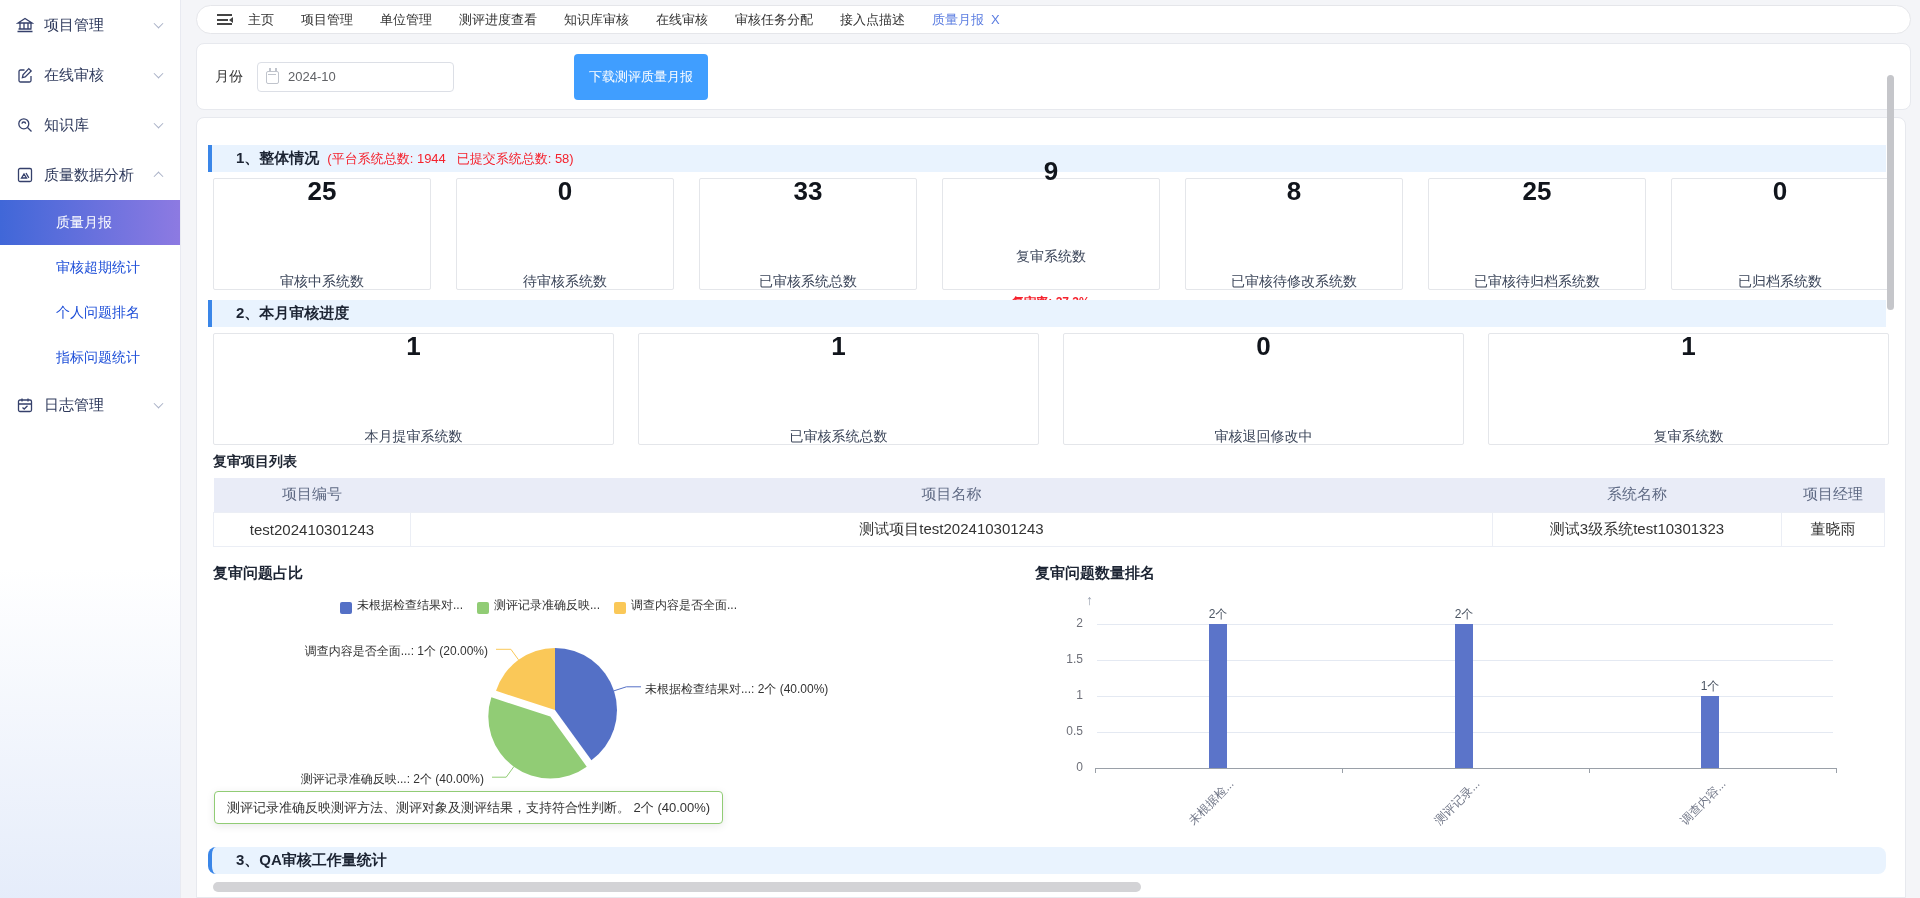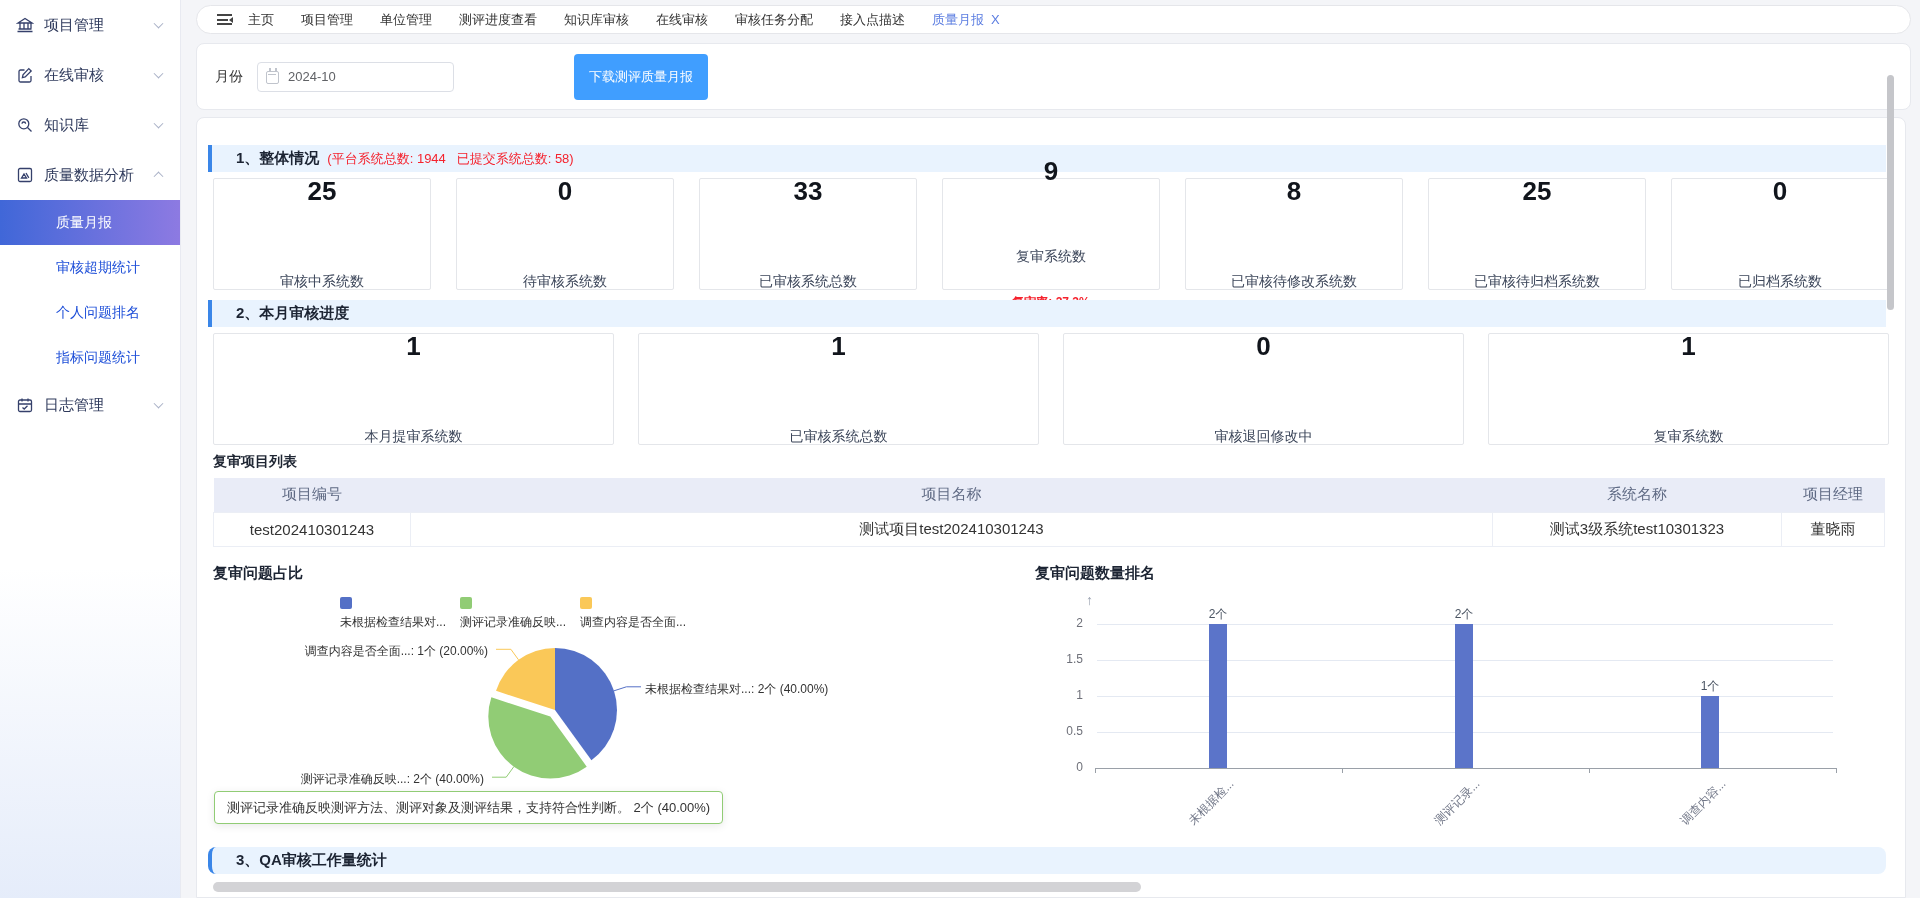--- a/index.html
+++ b/index.html
@@ -51,21 +51,21 @@
   .stat-label { font-size:14px; color:#3b4559; margin-top:11px; }
   .stat-sub { font-size:12px; font-weight:bold; color:#f5222d; margin-top:3px; }
 
   .table-title { position:absolute; left:213px; top:453px; font-size:14px; font-weight:bold; color:#1f2633; z-index:2; }
   .review-table { position:absolute; left:213px; top:478px; width:1671px; border-collapse:collapse; table-layout:fixed; font-size:15px; z-index:2; }
   .review-table th { background:#e9ecf7; color:#5f6a84; font-weight:normal; height:34px; text-align:center; }
   .review-table td { background:#fff; color:#333; height:34px; text-align:center; border:1px solid #ebeef5; }
 
   .chart-title { position:absolute; font-size:15px; font-weight:bold; color:#1c2433; z-index:2; }
   .legend-row { position:absolute; left:340px; top:597px; display:flex; gap:14px; align-items:center; z-index:2; }
-  .legend-item { display:flex; align-items:flex-start; gap:5px;flex-direction:column; }
+  .legend-item { display:flex; align-items:flex-end; gap:5px; }
   .legend-swatch { width:12px; height:12px; border-radius:2px; }
   .legend-text { font-size:12px; color:#333; }
 
   .pie-svg { position:absolute; left:213px; top:590px; z-index:2; }
   .pie-label { position:absolute; font-size:12px; color:#333; z-index:3; white-space:nowrap; }
   .pie-label.r { text-align:right; }
 
   .pie-tooltip { position:absolute; left:214px; top:791px; height:33px; line-height:31px; background:#fff; border:1px solid #91cc75; border-radius:4px; padding:0 12px; font-size:13px; color:#333; box-shadow:0 2px 8px rgba(0,0,0,.09); white-space:nowrap; z-index:3; }
 
   .grid-line { position:absolute; height:1px; background:#e4e9f2; left:1097px; width:736px; z-index:2; }

